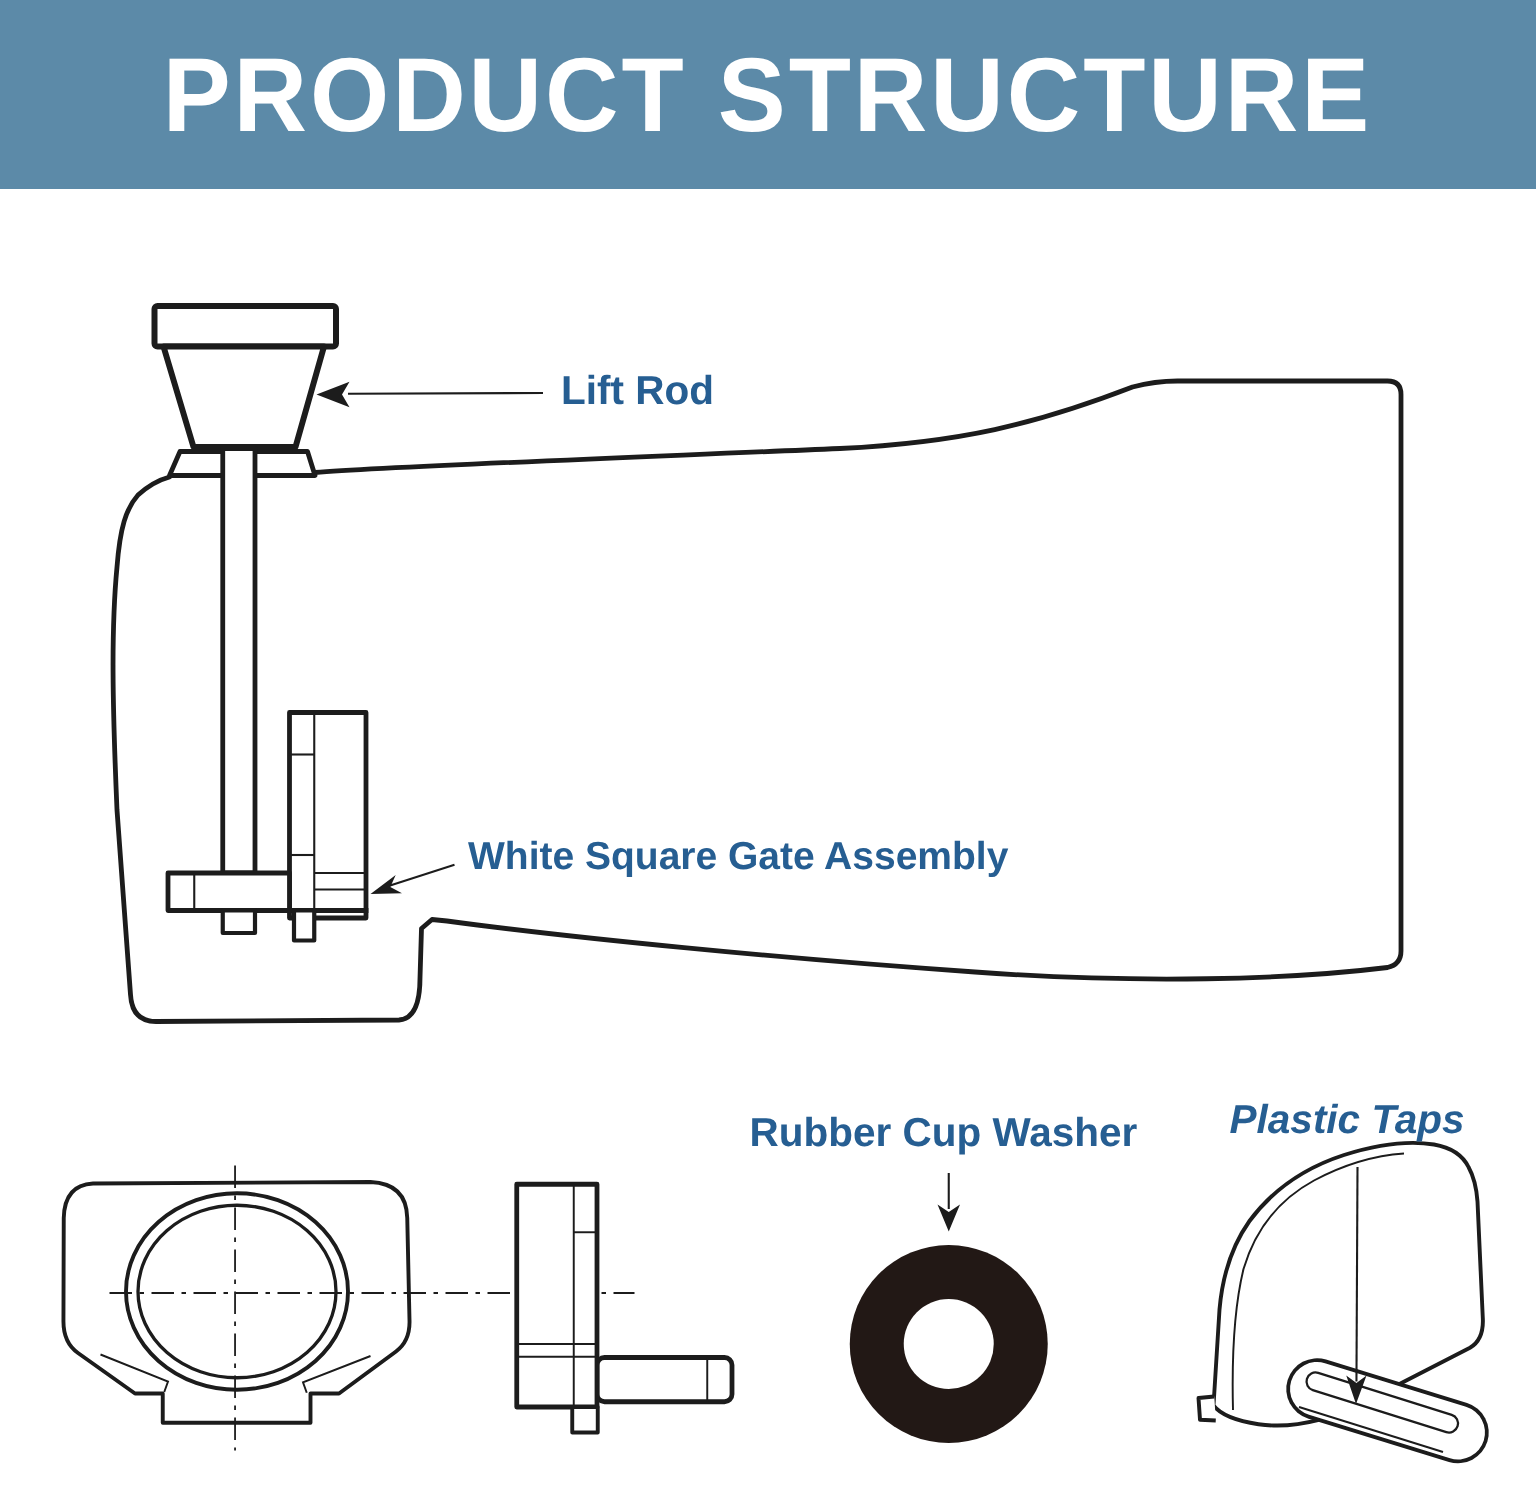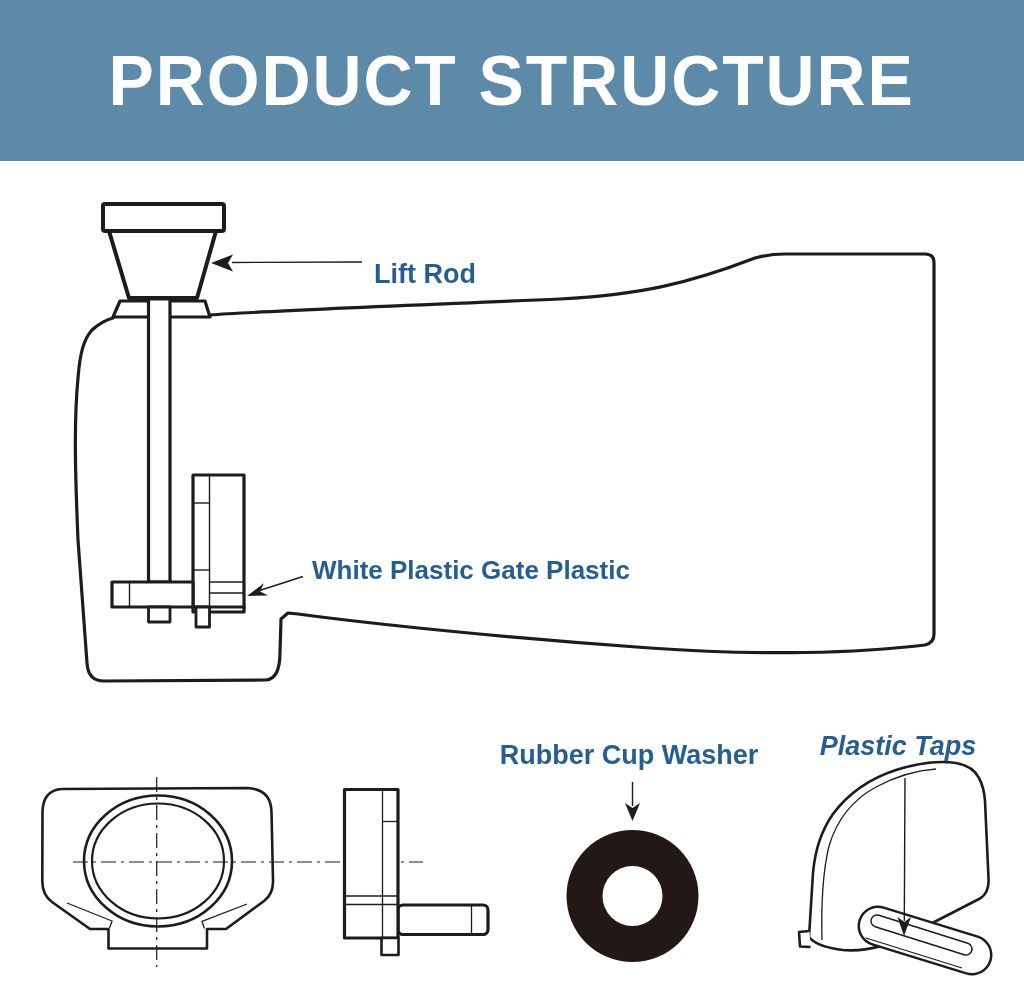--- a/index.html
+++ b/index.html
@@ -8,36 +8,36 @@
     --label-blue:#265e92;
     --line:#1c1c1c;
     --washer-fill:#221815;
   }
   html,body{margin:0;padding:0;background:#ffffff;}
   .page{
     position:relative;width:1024px;height:999px;background:#ffffff;overflow:hidden;
     font-family:"Liberation Sans",sans-serif;
   }
   .banner{
-    position:absolute;left:0;top:0;width:1024px;height:161px;
+    position:absolute;left:0;top:0;width:1024px;height:126px;
     background:var(--banner-bg);
     display:flex;align-items:center;justify-content:center;
   }
   .banner-title{
     color:var(--banner-text);
     font-size:70px;font-weight:bold;letter-spacing:2px;
     transform:scaleX(0.97);
     white-space:nowrap;
   }
   .art{position:absolute;left:0;top:149px;width:1024px;height:850px;}
   .lbl{
     position:absolute;font-weight:bold;color:var(--label-blue);
     white-space:nowrap;line-height:1.1;
   }
-  .lbl-lift{left:374px;top:246px;font-size:27px;margin-top:14px;}
+  .lbl-lift{left:374px;top:246px;font-size:27px;}
   .lbl-gate{left:312px;top:556px;font-size:26px;}
   .lbl-washer{left:629px;top:741px;font-size:27px;transform:translateX(-50%);}
   .lbl-taps{left:898px;top:732px;font-size:27px;transform:translateX(-50%);font-style:italic;}
   .lbl-square{left:158px;top:964px;font-size:28px;transform:translateX(-50%);}
 
   
   .o3{fill:none;stroke:var(--line);stroke-width:3.2;stroke-linejoin:round;stroke-linecap:round;}
   .f4{fill:#fff;stroke:var(--line);stroke-width:4;stroke-linejoin:round;}
   .f3{fill:#fff;stroke:var(--line);stroke-width:3.2;stroke-linejoin:round;}
   .f28{fill:#fff;stroke:var(--line);stroke-width:2.8;stroke-linejoin:round;}
@@ -175,17 +175,17 @@
         <line class="slotB" x1="877" y1="921" x2="966" y2="949"></line>
       </g>
     </g>
     <g>
       <line class="thin" x1="905" y1="778" x2="904.3" y2="921"></line>
       <polygon class="ahead" points="904,936 897.5,917 904.3,922 911,917"></polygon>
     </g>
   </svg>
 
   <div class="lbl lbl-lift">Lift Rod</div>
-  <div class="lbl lbl-gate">White Plastic Gate Plastic</div>
+  <div class="lbl lbl-gate">White Square Gate Assembly</div>
   <div class="lbl lbl-washer">Rubber Cup Washer</div>
   <div class="lbl lbl-taps">Plastic Taps</div>
 
 </div>
 
 </body></html>

